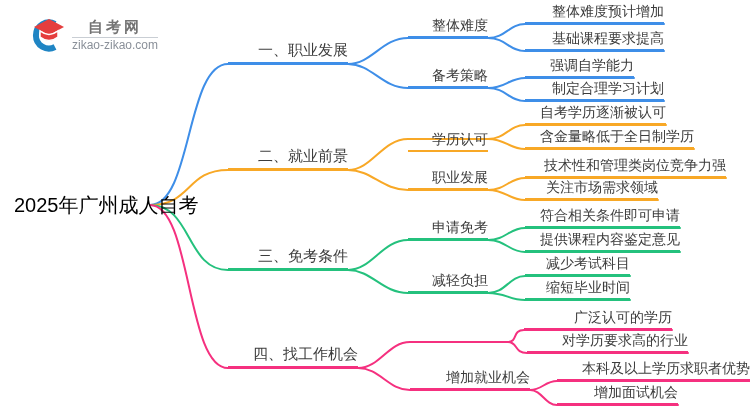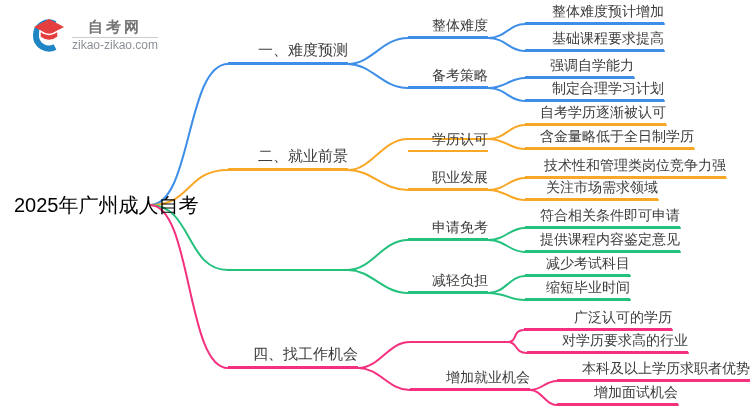--- a/index.html
+++ b/index.html
@@ -90,36 +90,37 @@
       <path d="M358,368 C380,368 388,390 410,390 L530,390"></path>
       <path d="M508,342 C518,342 512,330 524,330 L672,330"></path>
       <path d="M508,342 C518,342 514,353 527,353 L688,353"></path>
       <path d="M530,390 C542,390 545,381 557,381 L750,381"></path>
       <path d="M530,390 C542,390 545,405 557,405 L678,405"></path>
     </g>
   </svg>
 
   <div class="root-node">2025年广州成人自考</div>
 
-  <div class="node l1 c-blue" style="left:228px;top:41px;width:120px">一、难度预测</div>
+  <div class="node l1 c-blue" style="left:228px;top:41px;width:120px">一、职业发展</div>
   <div class="node c-blue" style="left:408px;top:17px;width:80px">整体难度</div>
   <div class="node c-blue" style="left:408px;top:67px;width:80px">备考策略</div>
   <div class="node c-blue" style="left:525px;top:3px;width:139px">整体难度预计增加</div>
   <div class="node c-blue" style="left:525px;top:30px;width:139px">基础课程要求提高</div>
   <div class="node c-blue" style="left:525px;top:57px;width:109px">强调自学能力</div>
   <div class="node c-blue" style="left:525px;top:80px;width:139px">制定合理学习计划</div>
 
   <div class="node l1 c-orange" style="left:228px;top:147px;width:120px">二、就业前景</div>
   <div class="node c-orange" style="left:408px;top:131px;width:80px">学历认可</div>
   <div class="node c-orange" style="left:408px;top:169px;width:80px">职业发展</div>
   <div class="node c-orange" style="left:525px;top:104px;width:141px">自考学历逐渐被认可</div>
   <div class="node c-orange" style="left:525px;top:128px;width:169px">含金量略低于全日制学历</div>
   <div class="node c-orange" style="left:525px;top:157px;width:201px">技术性和管理类岗位竞争力强</div>
   <div class="node c-orange" style="left:525px;top:179px;width:133px">关注市场需求领域</div>
 
+  <div class="node l1 c-green" style="left:228px;top:247px;width:120px">三、免考条件</div>
   <div class="node c-green" style="left:408px;top:219px;width:80px">申请免考</div>
   <div class="node c-green" style="left:408px;top:272px;width:80px">减轻负担</div>
   <div class="node c-green" style="left:525px;top:207px;width:155px">符合相关条件即可申请</div>
   <div class="node c-green" style="left:525px;top:231px;width:155px">提供课程内容鉴定意见</div>
   <div class="node c-green" style="left:525px;top:255px;width:105px">减少考试科目</div>
   <div class="node c-green" style="left:525px;top:279px;width:105px">缩短毕业时间</div>
 
   <div class="node l1 c-pink" style="left:228px;top:345px;width:130px">四、找工作机会</div>
   <div class="node c-pink" style="left:410px;top:369px;width:120px">增加就业机会</div>
   <div class="node c-pink" style="left:524px;top:309px;width:148px">广泛认可的学历</div>

